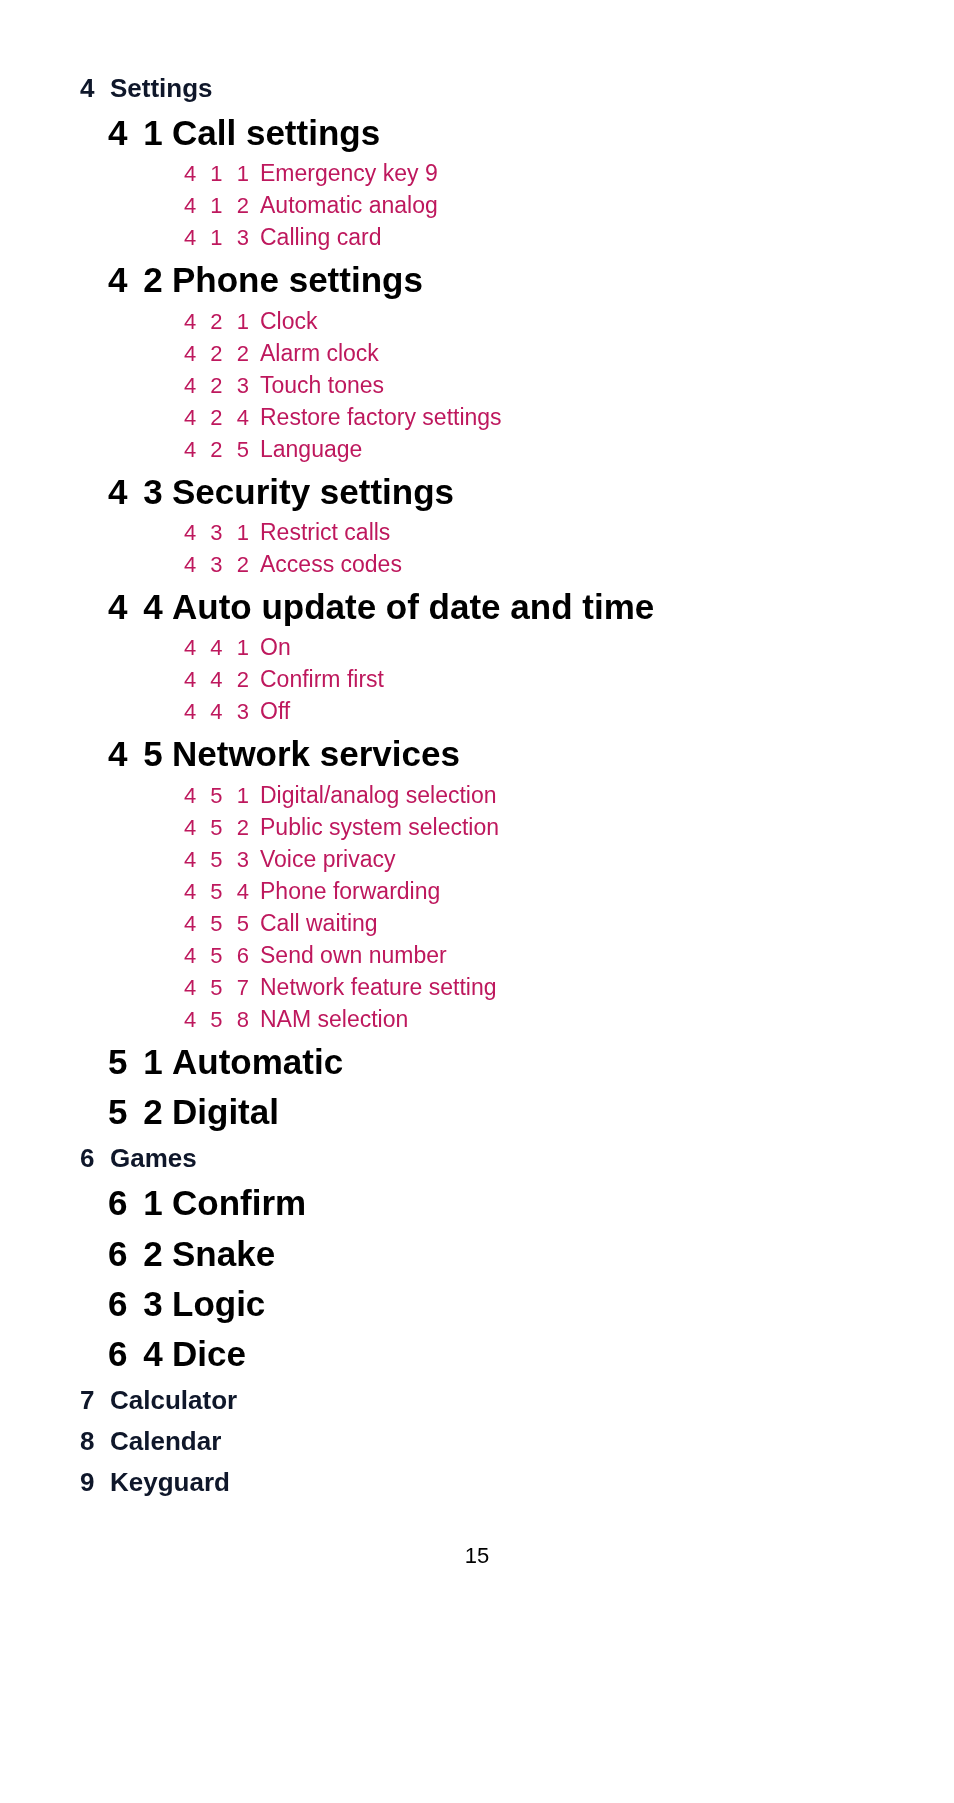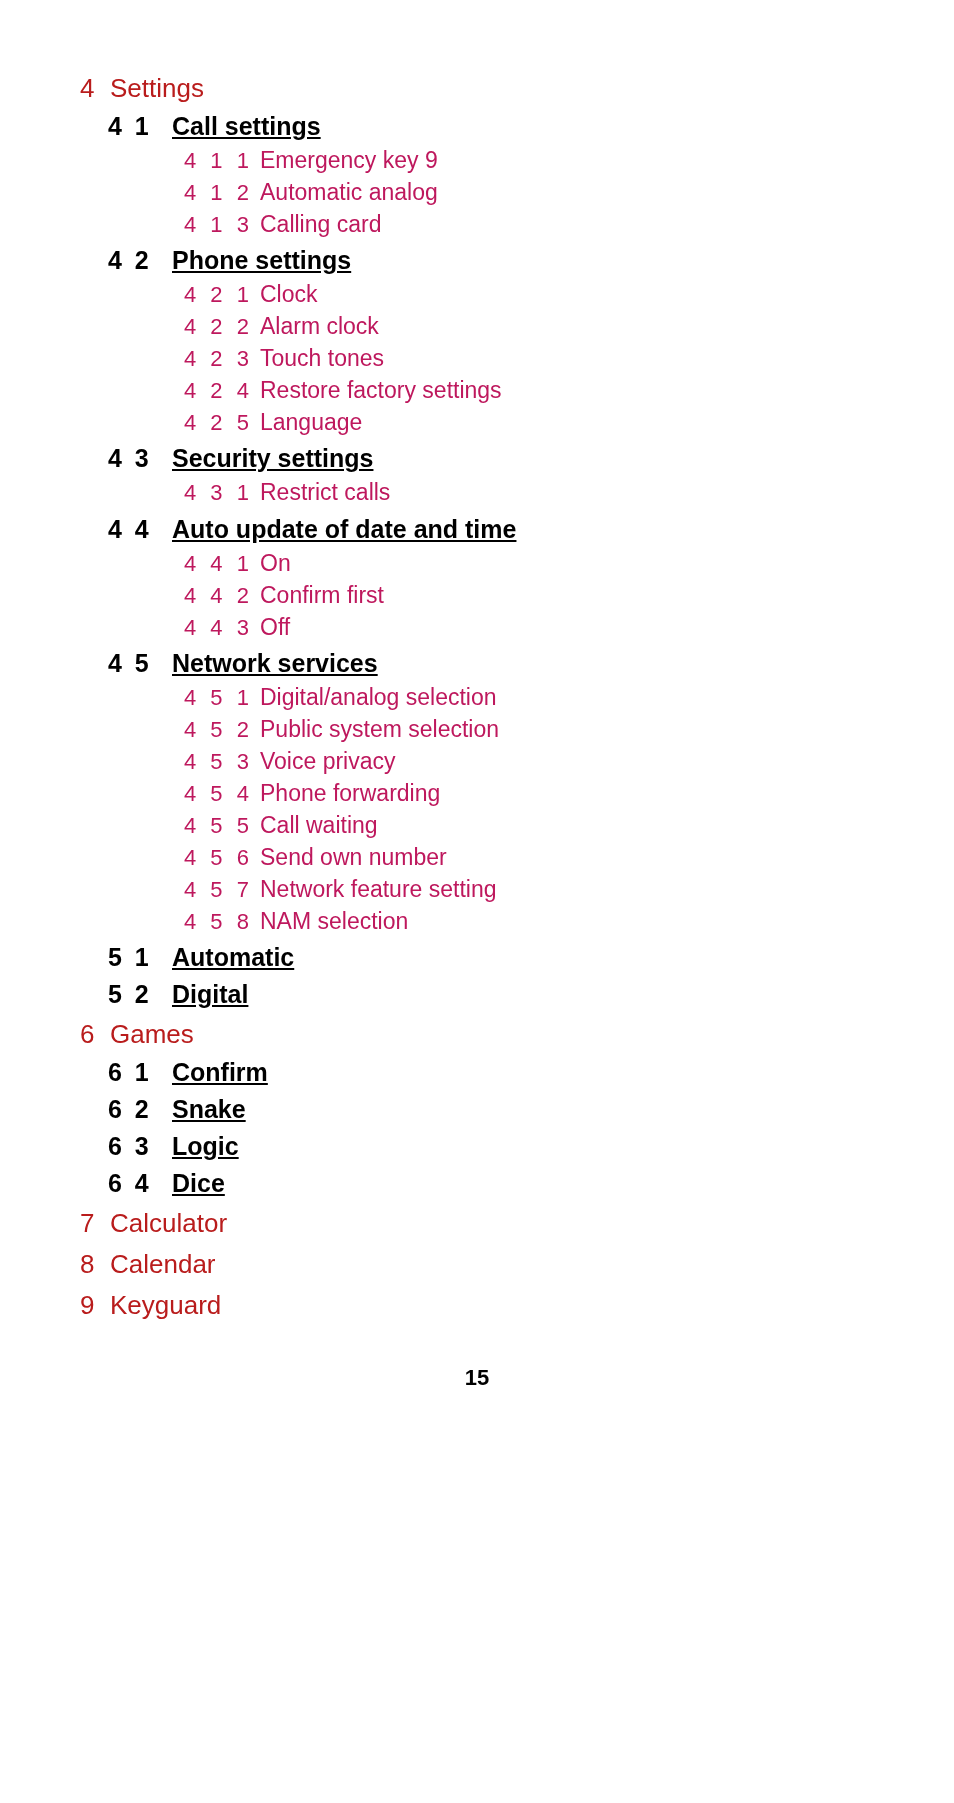--- a/index.html
+++ b/index.html
@@ -6,39 +6,38 @@
       margin: 0;
       padding: 65px 80px 40px 80px;
       font-family: Helvetica, Arial, sans-serif;
       font-size: 23px;
       color: #000;
       background: #fff;
       width: 954px;
       box-sizing: border-box;
     }
     .l1 {
-      color: #b91c1c;
-      font-weight: normal;
+      color: #0f172a;
+      font-weight: bold;
       font-size: 26px;
       margin: 6px 0 2px 0;
       line-height: 1.35;
     }
     .l1 .num {
       display: inline-block;
       width: 30px;
       text-align: left;
     }
     .l2 {
       color: #000;
       font-weight: bold;
-      font-size: 25px;
+      font-size: 35px;
       margin: 4px 0 2px 28px;
       line-height: 1.32;
       font-stretch: condensed;
-      text-decoration: underline;
     }
     .l2 .num {
       display: inline-block;
       width: 64px;
       letter-spacing: 3px;
       font-weight: bold;
       font-stretch: normal;
     }
     .l3 {
       color: #be185d;
@@ -50,40 +49,40 @@
     .l3 .num {
       display: inline-block;
       width: 76px;
       letter-spacing: 4px;
       font-size: 22px;
     }
     .page-num {
       text-align: center;
       font-size: 22px;
       margin-top: 42px;
-      font-weight: bold;
     }
   </style>
 </head>
 <body>
 
 <div id="root">
     <div class="l1"><span class="num">4</span><span>Settings</span></div>
     <div class="l2"><span class="num">4 1</span><span>Call settings</span></div>
     <div class="l3"><span class="num">4 1 1</span><span>Emergency key 9</span></div>
     <div class="l3"><span class="num">4 1 2</span><span>Automatic analog</span></div>
     <div class="l3"><span class="num">4 1 3</span><span>Calling card</span></div>
     <div class="l2"><span class="num">4 2</span><span>Phone settings</span></div>
     <div class="l3"><span class="num">4 2 1</span><span>Clock</span></div>
     <div class="l3"><span class="num">4 2 2</span><span>Alarm clock</span></div>
     <div class="l3"><span class="num">4 2 3</span><span>Touch tones</span></div>
     <div class="l3"><span class="num">4 2 4</span><span>Restore factory settings</span></div>
     <div class="l3"><span class="num">4 2 5</span><span>Language</span></div>
     <div class="l2"><span class="num">4 3</span><span>Security settings</span></div>
     <div class="l3"><span class="num">4 3 1</span><span>Restrict calls</span></div>
+    <div class="l3"><span class="num">4 3 2</span><span>Access codes</span></div>
     <div class="l2"><span class="num">4 4</span><span>Auto update of date and time</span></div>
     <div class="l3"><span class="num">4 4 1</span><span>On</span></div>
     <div class="l3"><span class="num">4 4 2</span><span>Confirm first</span></div>
     <div class="l3"><span class="num">4 4 3</span><span>Off</span></div>
     <div class="l2"><span class="num">4 5</span><span>Network services</span></div>
     <div class="l3"><span class="num">4 5 1</span><span>Digital/analog selection</span></div>
     <div class="l3"><span class="num">4 5 2</span><span>Public system selection</span></div>
     <div class="l3"><span class="num">4 5 3</span><span>Voice privacy</span></div>
     <div class="l3"><span class="num">4 5 4</span><span>Phone forwarding</span></div>
     <div class="l3"><span class="num">4 5 5</span><span>Call waiting</span></div>

